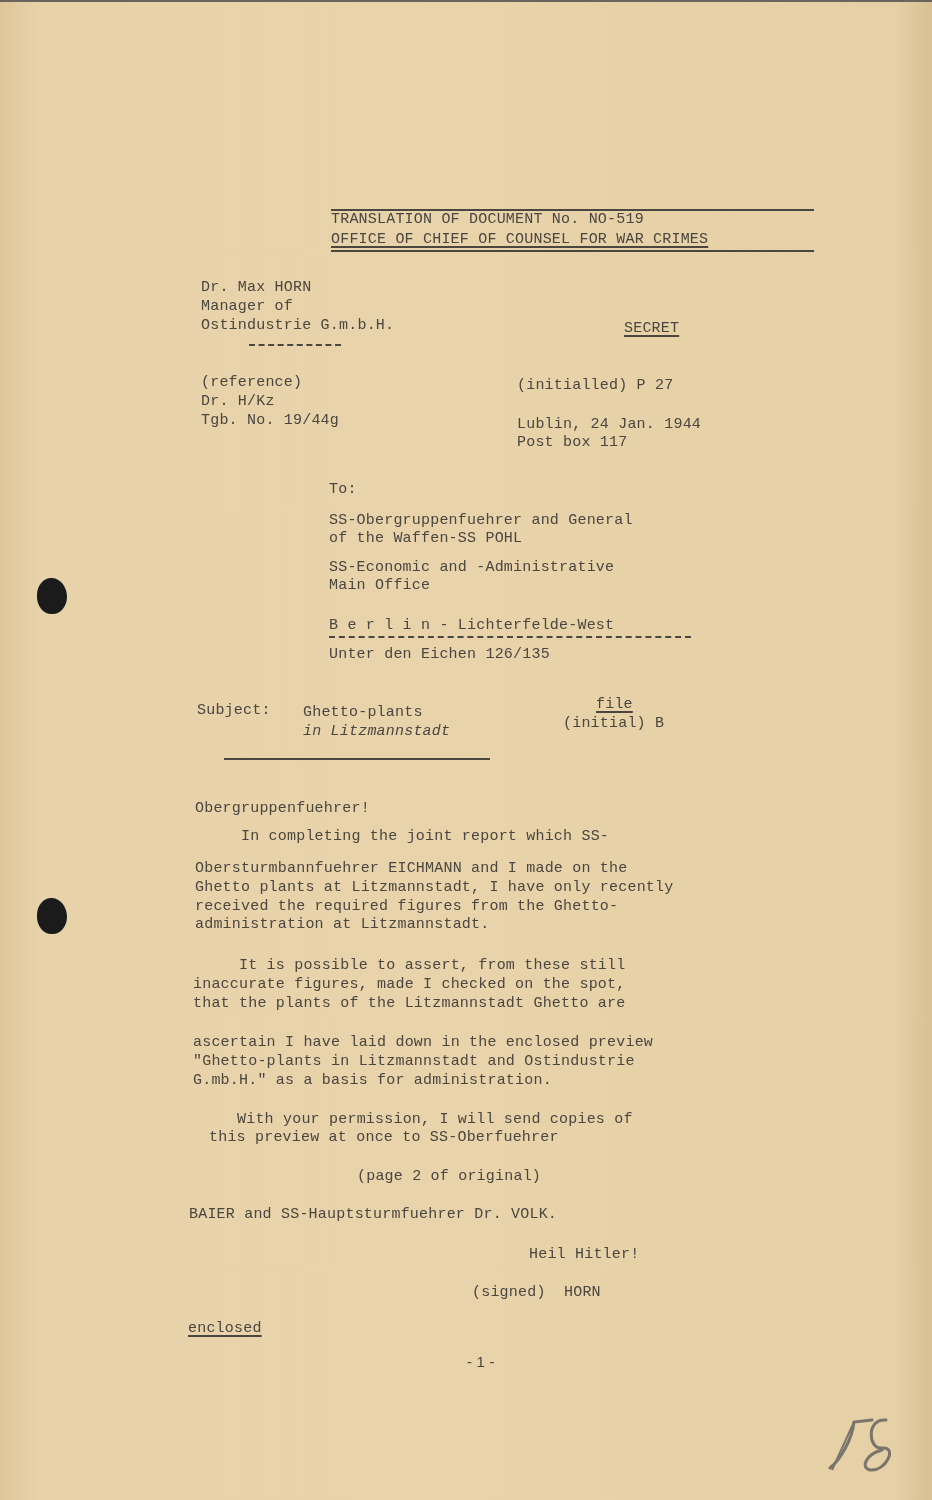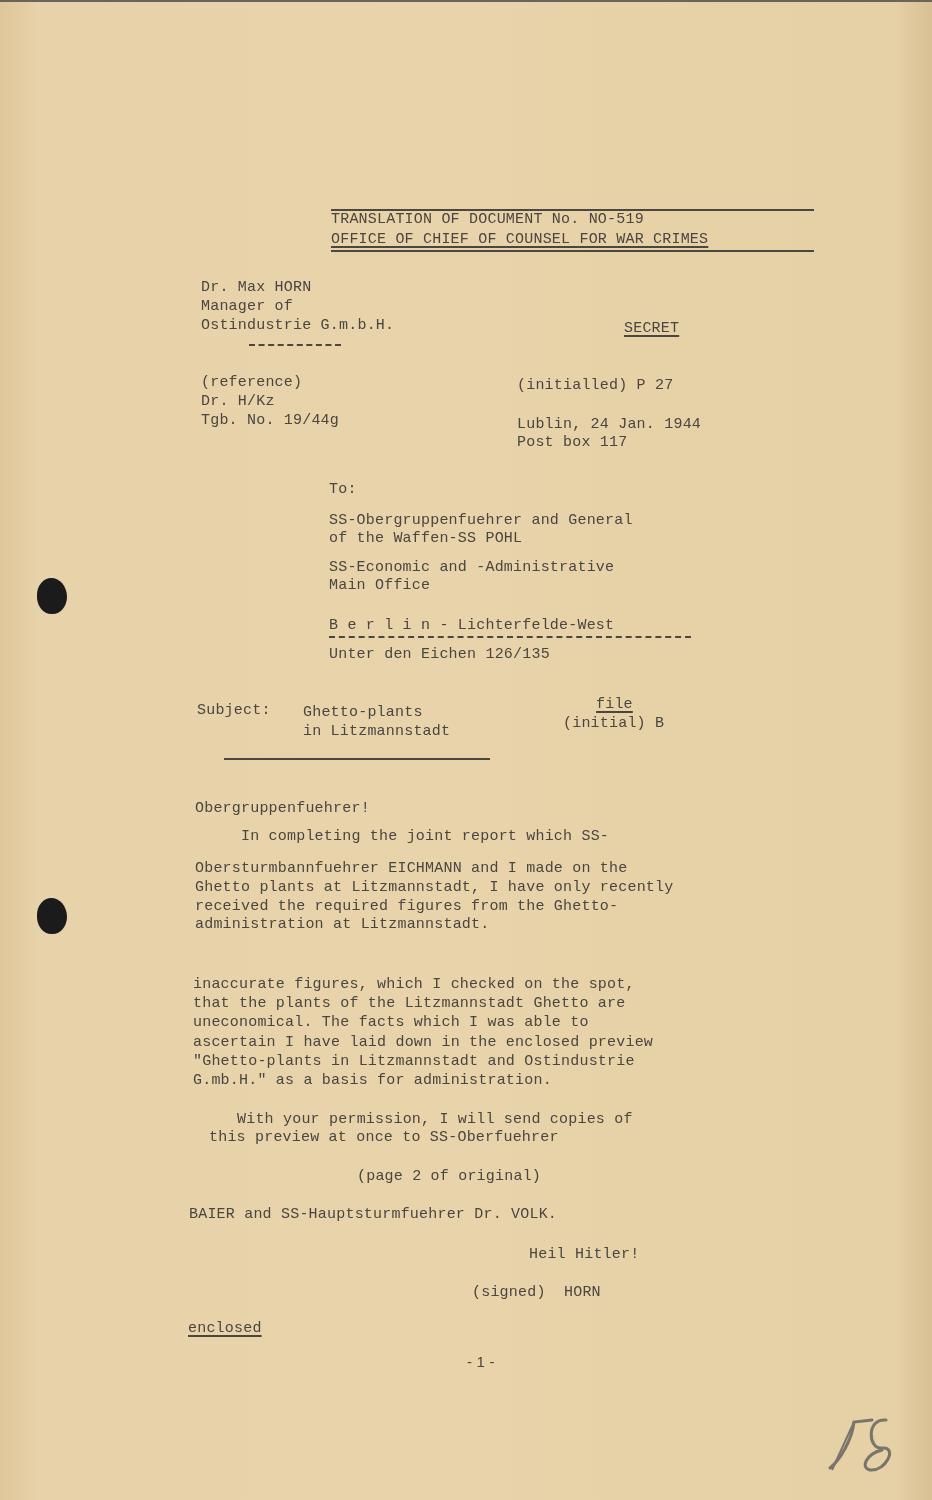--- a/index.html
+++ b/index.html
@@ -53,37 +53,37 @@
   <div class="t" style="left:329px; top:509px;">SS-Obergruppenfuehrer and General</div>
   <div class="t" style="left:329px; top:527px;">of the Waffen-SS POHL</div>
   <div class="t" style="left:329px; top:556px;">SS-Economic and -Administrative</div>
   <div class="t" style="left:329px; top:574px;">Main Office</div>
   <div class="t" style="left:329px; top:614px;">B e r l i n - Lichterfelde-West</div>
   <div class="dash" style="left:329px; top:634px; width:362px;"></div>
   <div class="t" style="left:329px; top:643px;">Unter den Eichen 126/135</div>
 
   <div class="t" style="left:197px; top:699px;">Subject:</div>
   <div class="t" style="left:303px; top:701px;">Ghetto-plants</div>
-  <div class="t" style="left:303px; top:720px;">in Litzmannstadt</div>
+  <div class="t" style="left:303px; top:720px;font-style:italic;">in Litzmannstadt</div>
   <div class="hline" style="left:224px; top:756px; width:266px;"></div>
 
   <div class="t u" style="left:596px; top:693px;">file</div>
   <div class="t" style="left:563px; top:712px;">(initial) B</div>
 
   <div class="t" style="left:195px; top:797px;">Obergruppenfuehrer!</div>
 
   <div class="t" style="left:195px; top:825px;text-align:center;">     In completing the joint report which SS-</div>
   <div class="t" style="left:195px; top:857px;">Obersturmbannfuehrer EICHMANN and I made on the</div>
   <div class="t" style="left:195px; top:876px;">Ghetto plants at Litzmannstadt, I have only recently</div>
   <div class="t" style="left:195px; top:895px;">received the required figures from the Ghetto-</div>
   <div class="t" style="left:195px; top:913px;">administration at Litzmannstadt.</div>
 
-  <div class="t" style="left:193px; top:973px;">inaccurate figures, which I checked on the spot,</div>
+  <div class="t" style="left:193px; top:954px;">     It is possible to assert, from these still</div>
+  <div class="t" style="left:193px; top:973px;">inaccurate figures, made I checked on the spot,</div>
   <div class="t" style="left:193px; top:992px;">that the plants of the Litzmannstadt Ghetto are</div>
-  <div class="t" style="left:193px; top:1011px;">uneconomical. The facts which I was able to</div>
   <div class="t" style="left:193px; top:1031px;">ascertain I have laid down in the enclosed preview</div>
   <div class="t" style="left:193px; top:1050px;">"Ghetto-plants in Litzmannstadt and Ostindustrie</div>
   <div class="t" style="left:193px; top:1069px;">G.mb.H." as a basis for administration.</div>
 
   <div class="t" style="left:191px; top:1108px;">     With your permission, I will send copies of</div>
   <div class="t" style="left:191px; top:1126px;margin-left:18px;">this preview at once to SS-Oberfuehrer</div>
 
   <div class="t" style="left:357px; top:1165px;">(page 2 of original)</div>
   <div class="t" style="left:189px; top:1203px;">BAIER and SS-Hauptsturmfuehrer Dr. VOLK.</div>
 

